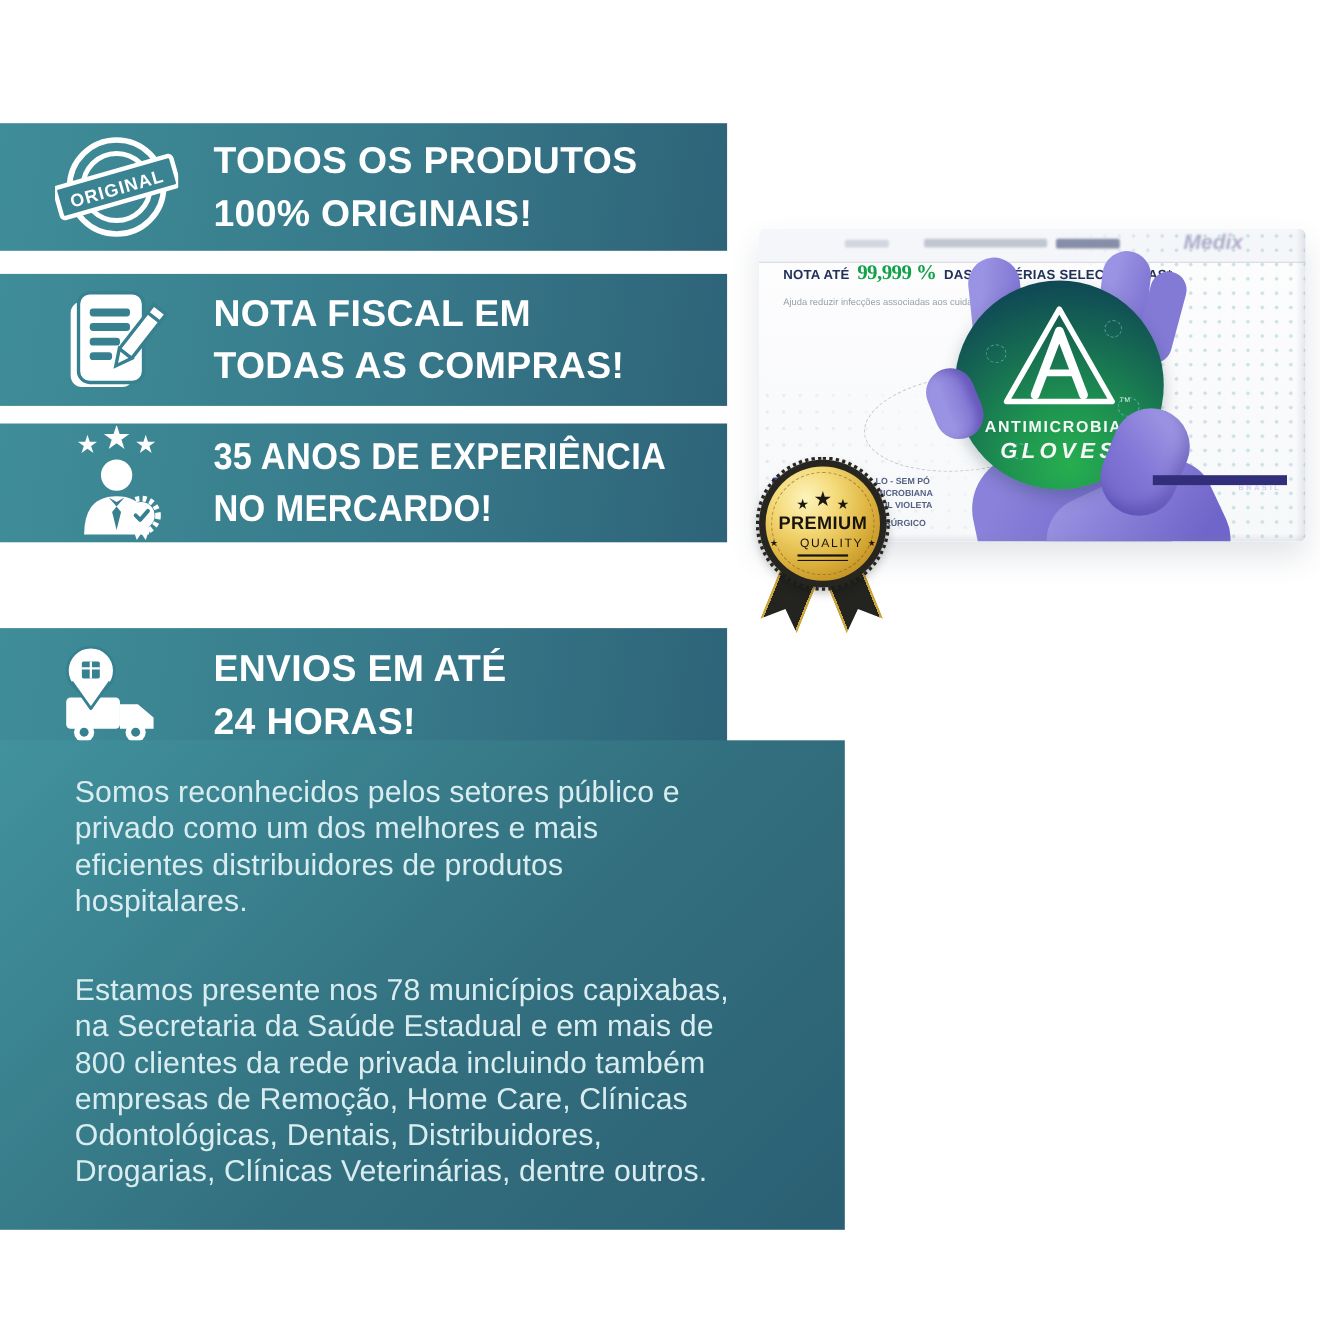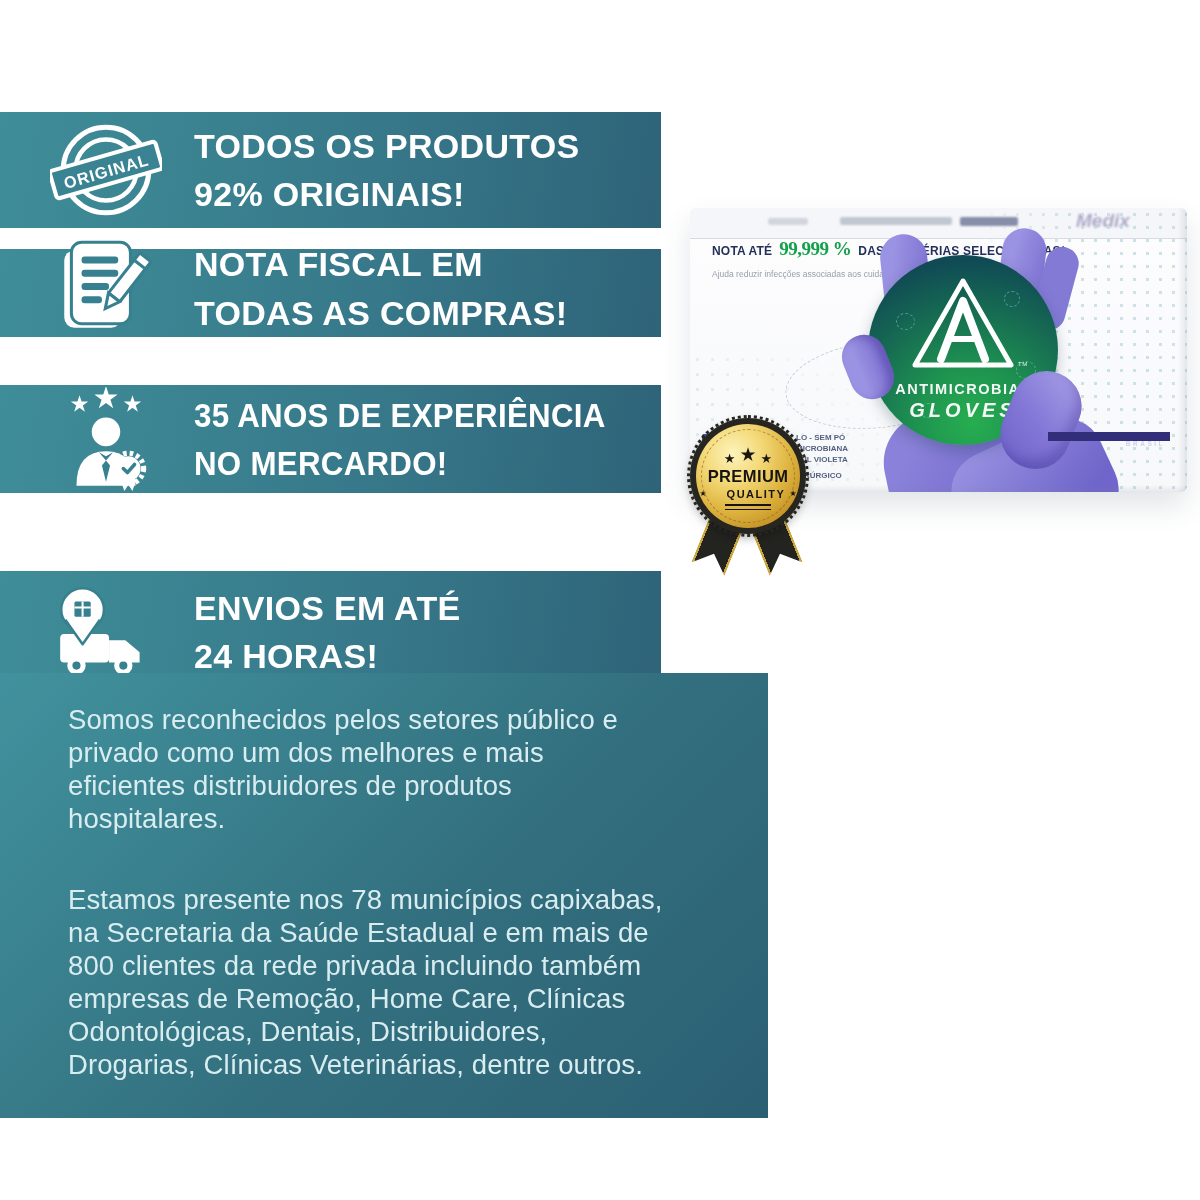--- a/index.html
+++ b/index.html
@@ -6,21 +6,21 @@
   .canvas{position:relative;width:1200px;height:1200px;background:#fff;overflow:hidden;
           font-family:"Liberation Sans",sans-serif;}
 
   
   .banner{position:absolute;left:0;width:661px;display:flex;align-items:center;
           background:linear-gradient(98deg,#3f8d99 0%,#37798a 55%,#2e6378 100%);}
   .banner-icon{width:112px;height:104px;margin-left:50px;flex:0 0 auto;}
   .banner-title{margin-left:32px;color:#fff;font-size:34px;font-weight:700;
                 line-height:1.42;letter-spacing:.3px;white-space:pre-line;}
   .b1{top:112px;height:116px;}
-  .b2{top:249px;height:88px;align-items:flex-end;}
+  .b2{top:249px;height:120px;}
   .b3{top:385px;height:108px;}
   .b4{top:524px;height:122px;margin-top:47px;}
   .b3 .banner-title{transform:scaleX(.92);transform-origin:left center;}
 
   
   .about-box{position:absolute;left:0;top:673px;width:768px;height:445px;
              background:linear-gradient(135deg,#41929e 0%,#33707f 55%,#2b5f73 100%);
              box-sizing:border-box;padding:30px 0 0 68px;}
   .about-box p{margin:0;color:#d9edf0;font-size:27.5px;line-height:33px;
                letter-spacing:.1px;white-space:pre-line;}
@@ -124,42 +124,42 @@
                 background:radial-gradient(circle at 35% 28%,#fdf4bc 0%,#f3d876 30%,#ddb33f 58%,#c49325 80%,#ab7c15 100%);
                 display:flex;flex-direction:column;align-items:center;justify-content:center;}
   .badge-circle::after{content:"";position:absolute;inset:5px;border-radius:50%;
                        border:1.5px dashed rgba(125,88,18,.55);}
   .badge-stars{display:flex;align-items:flex-end;gap:4px;color:#1a1710;line-height:1;margin-top:2px;}
   .star-s{font-size:13px;}
   .star-l{font-size:19px;margin-bottom:1px;}
   .badge-title{font-size:16.5px;font-weight:700;color:#171310;letter-spacing:.4px;margin-top:2px;}
   .badge-quality{display:flex;align-items:center;gap:4px;margin-top:2px;color:#171310;}
   .badge-quality .q-star{font-size:8px;}
-  .badge-quality .q-text{font-size:11px;font-weight:700;letter-spacing:1.5px;margin-left:16px;}
+  .badge-quality .q-text{font-size:11px;font-weight:400;letter-spacing:1.5px;margin-left:16px;}
   .badge-lines{width:46px;border-top:2.5px solid #171310;margin-top:4px;}
   .badge-lines2{width:46px;border-top:1.5px solid #171310;margin-top:3px;}
 </style>
 </head>
 <body>
 
 <div class="canvas">
 
   <div class="banner b1">
     <div class="banner-icon">
       <svg viewBox="0 0 110 100" width="112" height="104">
         <circle cx="55" cy="50" r="42" fill="none" stroke="#fff" stroke-width="5"></circle>
         <circle cx="55" cy="50" r="30" fill="none" stroke="#fff" stroke-width="4.5"></circle>
         <g transform="rotate(-16 55 50)">
           <rect x="1" y="36" width="108" height="28" rx="3" fill="#3a8393" stroke="#fff" stroke-width="4"></rect>
           <text x="55" y="57" text-anchor="middle" font-size="16" font-weight="bold" fill="#fff" letter-spacing="1">ORIGINAL</text>
         </g>
       </svg>
     </div>
     <div class="banner-title">TODOS OS PRODUTOS
-92% ORIGINAIS!</div>
+100% ORIGINAIS!</div>
   </div>
 
   <div class="banner b2">
     <div class="banner-icon">
       <svg viewBox="0 0 110 100" width="112" height="104">
         <rect x="14" y="16" width="56" height="76" rx="10" fill="#fff"></rect>
         <rect x="21" y="8" width="58" height="80" rx="10" fill="#fff" stroke="#37808f" stroke-width="3"></rect>
         <rect x="31" y="22" width="36" height="7" rx="3" fill="#37808f"></rect>
         <rect x="31" y="35" width="36" height="7" rx="3" fill="#37808f"></rect>
         <rect x="31" y="48" width="27" height="7" rx="3" fill="#37808f"></rect>

